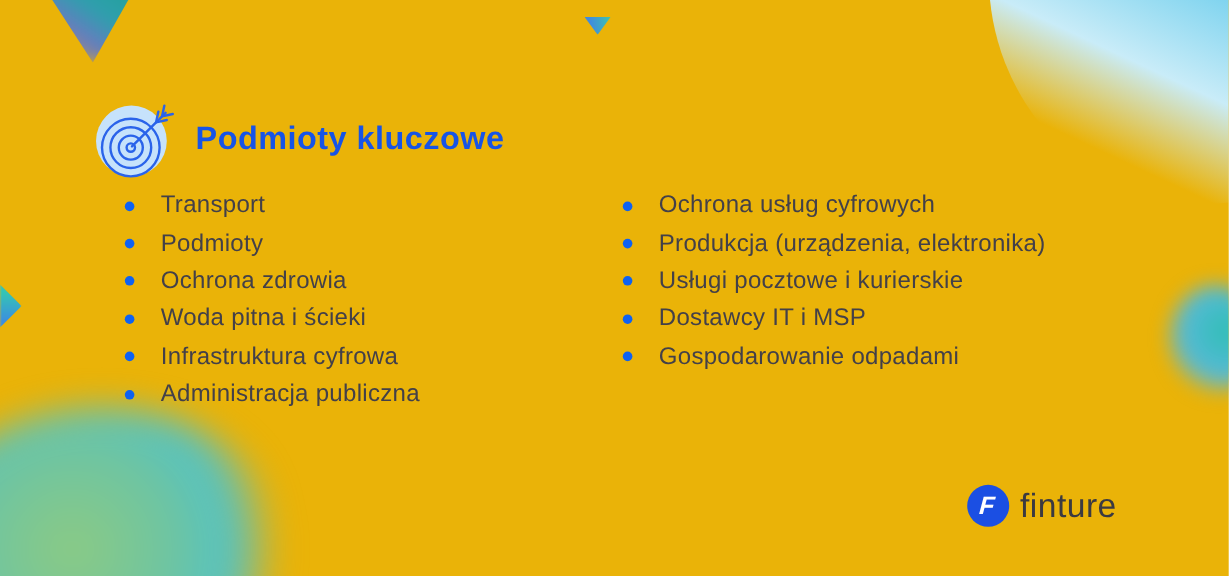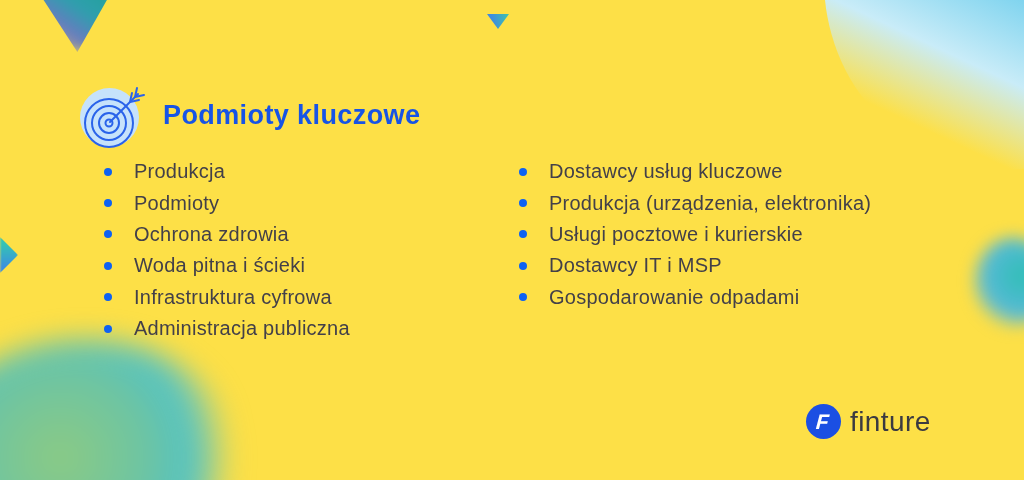--- a/index.html
+++ b/index.html
@@ -1,18 +1,18 @@
 <!DOCTYPE html>
 <html><head>
 <meta charset="utf-8">
 <style>
   * { margin:0; padding:0; box-sizing:border-box; }
   html,body { width:1024px; height:480px; }
   body { font-family:"Liberation Sans", sans-serif; background:#ffffff; overflow:hidden; }
-  .stage { position:relative; width:1024px; height:480px; background:#fde047; overflow:hidden; }
+  .stage { position:relative; width:1024px; height:480px; background:#eab308; overflow:hidden; }
 
   
   .decor { position:absolute; pointer-events:none; }
   .blob-top-left {
     left:24px; top:-16px; width:92px; height:68px;
     clip-path: polygon(10% 0%, 100% 0%, 58% 100%);
     background: linear-gradient(215deg, #1fa295 0%, #2f9fae 38%, #6b79c1 62%, rgba(255,255,255,0) 92%);
     filter: blur(6px);
   }
   .tri-top-center {
@@ -109,21 +109,21 @@
         <path d="M55 15 l9 -2 M55 15 l2 -9"></path>
         <path d="M50 20 l9 -2 M50 20 l2 -9"></path>
       </svg>
     </div>
     <div class="col-title">Podmioty kluczowe</div>
   </div>
 
   <ul class="bullet-list left">
     <li>
         <span class="dot"></span>
-        <span class="item-text">Produkcja</span>
+        <span class="item-text">Transport</span>
       </li>
     <li>
         <span class="dot"></span>
         <span class="item-text">Podmioty</span>
       </li>
     <li>
         <span class="dot"></span>
         <span class="item-text">Ochrona zdrowia</span>
       </li>
     <li>
@@ -137,21 +137,21 @@
     <li>
         <span class="dot"></span>
         <span class="item-text">Administracja publiczna</span>
       </li>
   </ul>
 
 
   <ul class="bullet-list right">
     <li>
         <span class="dot"></span>
-        <span class="item-text">Dostawcy usług kluczowe</span>
+        <span class="item-text">Ochrona usług cyfrowych</span>
       </li>
     <li>
         <span class="dot"></span>
         <span class="item-text">Produkcja (urządzenia, elektronika)</span>
       </li>
     <li>
         <span class="dot"></span>
         <span class="item-text">Usługi pocztowe i kurierskie</span>
       </li>
     <li>

